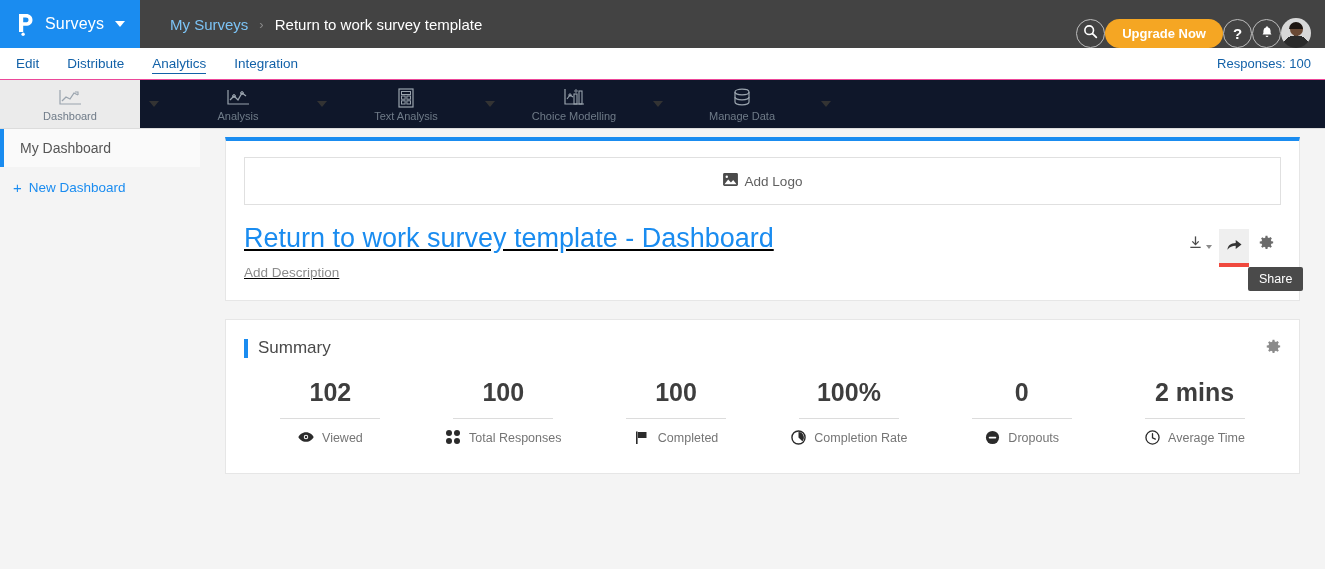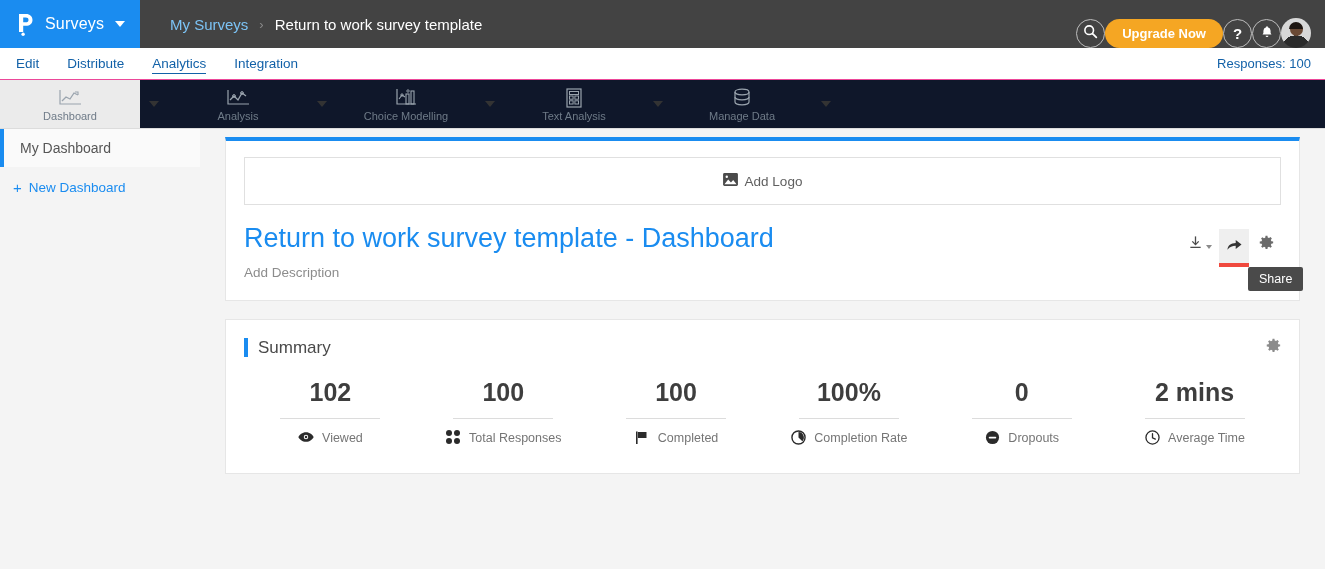--- a/index.html
+++ b/index.html
@@ -112,21 +112,21 @@
 
   .card {
     background: #fff; border: 1px solid #e6e6e6;
   }
   .card-top { border-top: 4px solid #1a8cf0; padding: 16px 18px 20px 18px; }
   .logo-box {
     border: 1px solid #e0e0e0; height: 48px; display: flex;
     align-items: center; justify-content: center; gap: 7px; cursor: pointer;
   }
   .logo-label { font-size: 13.5px; color: #5f5f5f; }
-  .title-row { display: flex; align-items: flex-start; margin-top: 18px; }
+  .title-row { display: flex; align-items: flex-start; margin-top: 18px; text-decoration: underline; }
   .title-col { flex: 1; }
   .dash-title {
     font-size: 27px; color: #1a8cf0; font-weight: normal; cursor: pointer;
     line-height: 1.15;
   }
   .dash-desc { font-size: 13.5px; color: #8c8c8c; margin-top: 11px; cursor: pointer; }
 
   .actions { display: flex; align-items: flex-start; gap: 2px; padding-top: 6px; position: relative; }
   .act-btn {
     width: 30px; height: 30px; display: flex; align-items: center;
@@ -142,21 +142,21 @@
   .act-btn.highlight::after {
     content: ""; position: absolute; left: 0; right: 0; bottom: -4px;
     height: 4px; background: #f0493e;
   }
   .tooltip {
     position: absolute; top: 38px; left: 29px; background: #4a4a4a; color: #fff;
     font-size: 12.5px; padding: 5px 11px; border-radius: 2px; white-space: nowrap;
   }
 
   .card-summary { margin-top: 18px; padding: 18px 18px 28px 18px; }
-  .sum-head { display: flex; align-items: flex-start; }
+  .sum-head { display: flex; align-items: flex-end; }
   .sum-bar { width: 4px; height: 19px; background: #1a8cf0; margin-right: 10px; }
   .sum-title { font-size: 17px; color: #4a4a4a; flex: 1; }
   .sum-gear { cursor: pointer; color: #8b8b8b; }
 
   .stats { display: flex; margin-top: 20px; }
   .stat { flex: 1; display: flex; flex-direction: column; align-items: center; }
   .stat-val { font-size: 25px; font-weight: bold; color: #3e3e3e; }
   .stat-rule { width: 100px; height: 1px; background: #dcdcdc; margin: 11px 0 10px 0; }
   .stat-foot { display: flex; align-items: flex-end; gap: 8px; }
   .stat-label { font-size: 12.5px; color: #757575; }
@@ -252,49 +252,49 @@
       <span class="tool-label">Analysis</span>
     </div>
     <div class="tool-caret">
       <span class="caret-dn"></span>
     </div>
   </div>
 
   <div class="tool">
     <div class="tool-inner">
       <span class="tool-icon">
+        <svg width="22" height="22" viewBox="0 0 22 22">
+            <rect x="4" y="2" width="14" height="18" fill="none" stroke="#9aa4ae" stroke-width="1.2"></rect>
+            <rect x="6.5" y="4.5" width="9" height="3" fill="none" stroke="#9aa4ae" stroke-width="1"></rect>
+            <rect x="6.5" y="9" width="3.6" height="3.2" fill="none" stroke="#9aa4ae" stroke-width="1"></rect>
+            <rect x="11.9" y="9" width="3.6" height="3.2" fill="none" stroke="#9aa4ae" stroke-width="1"></rect>
+            <rect x="6.5" y="13.8" width="3.6" height="3.2" fill="none" stroke="#9aa4ae" stroke-width="1"></rect>
+            <rect x="11.9" y="13.8" width="3.6" height="3.2" fill="none" stroke="#9aa4ae" stroke-width="1"></rect>
+          </svg>
+      </span>
+      <span class="tool-label">Text Analysis</span>
+    </div>
+    <div class="tool-caret">
+      <span class="caret-dn"></span>
+    </div>
+  </div>
+
+  <div class="tool">
+    <div class="tool-inner">
+      <span class="tool-icon">
         <svg width="24" height="21" viewBox="0 0 24 21">
             <polyline points="3,2 3,17 22,17" fill="none" stroke="#9aa4ae" stroke-width="1.2"></polyline>
             <rect x="12" y="7" width="3" height="10" fill="none" stroke="#9aa4ae" stroke-width="1.1"></rect>
             <rect x="17" y="4" width="3" height="13" fill="none" stroke="#9aa4ae" stroke-width="1.1"></rect>
             <polyline points="5,12 8,8 11,10" fill="none" stroke="#9aa4ae" stroke-width="1.1"></polyline>
             <circle cx="8" cy="8" r="1.2" fill="none" stroke="#9aa4ae" stroke-width=".9"></circle>
             <circle cx="14" cy="4" r="1.2" fill="none" stroke="#9aa4ae" stroke-width=".9"></circle>
           </svg>
       </span>
       <span class="tool-label">Choice Modelling</span>
-    </div>
-    <div class="tool-caret">
-      <span class="caret-dn"></span>
-    </div>
-  </div>
-
-  <div class="tool">
-    <div class="tool-inner">
-      <span class="tool-icon">
-        <svg width="22" height="22" viewBox="0 0 22 22">
-            <rect x="4" y="2" width="14" height="18" fill="none" stroke="#9aa4ae" stroke-width="1.2"></rect>
-            <rect x="6.5" y="4.5" width="9" height="3" fill="none" stroke="#9aa4ae" stroke-width="1"></rect>
-            <rect x="6.5" y="9" width="3.6" height="3.2" fill="none" stroke="#9aa4ae" stroke-width="1"></rect>
-            <rect x="11.9" y="9" width="3.6" height="3.2" fill="none" stroke="#9aa4ae" stroke-width="1"></rect>
-            <rect x="6.5" y="13.8" width="3.6" height="3.2" fill="none" stroke="#9aa4ae" stroke-width="1"></rect>
-            <rect x="11.9" y="13.8" width="3.6" height="3.2" fill="none" stroke="#9aa4ae" stroke-width="1"></rect>
-          </svg>
-      </span>
-      <span class="tool-label">Text Analysis</span>
     </div>
     <div class="tool-caret">
       <span class="caret-dn"></span>
     </div>
   </div>
 
   <div class="tool">
     <div class="tool-inner">
       <span class="tool-icon">
         <svg width="22" height="22" viewBox="0 0 22 22">

